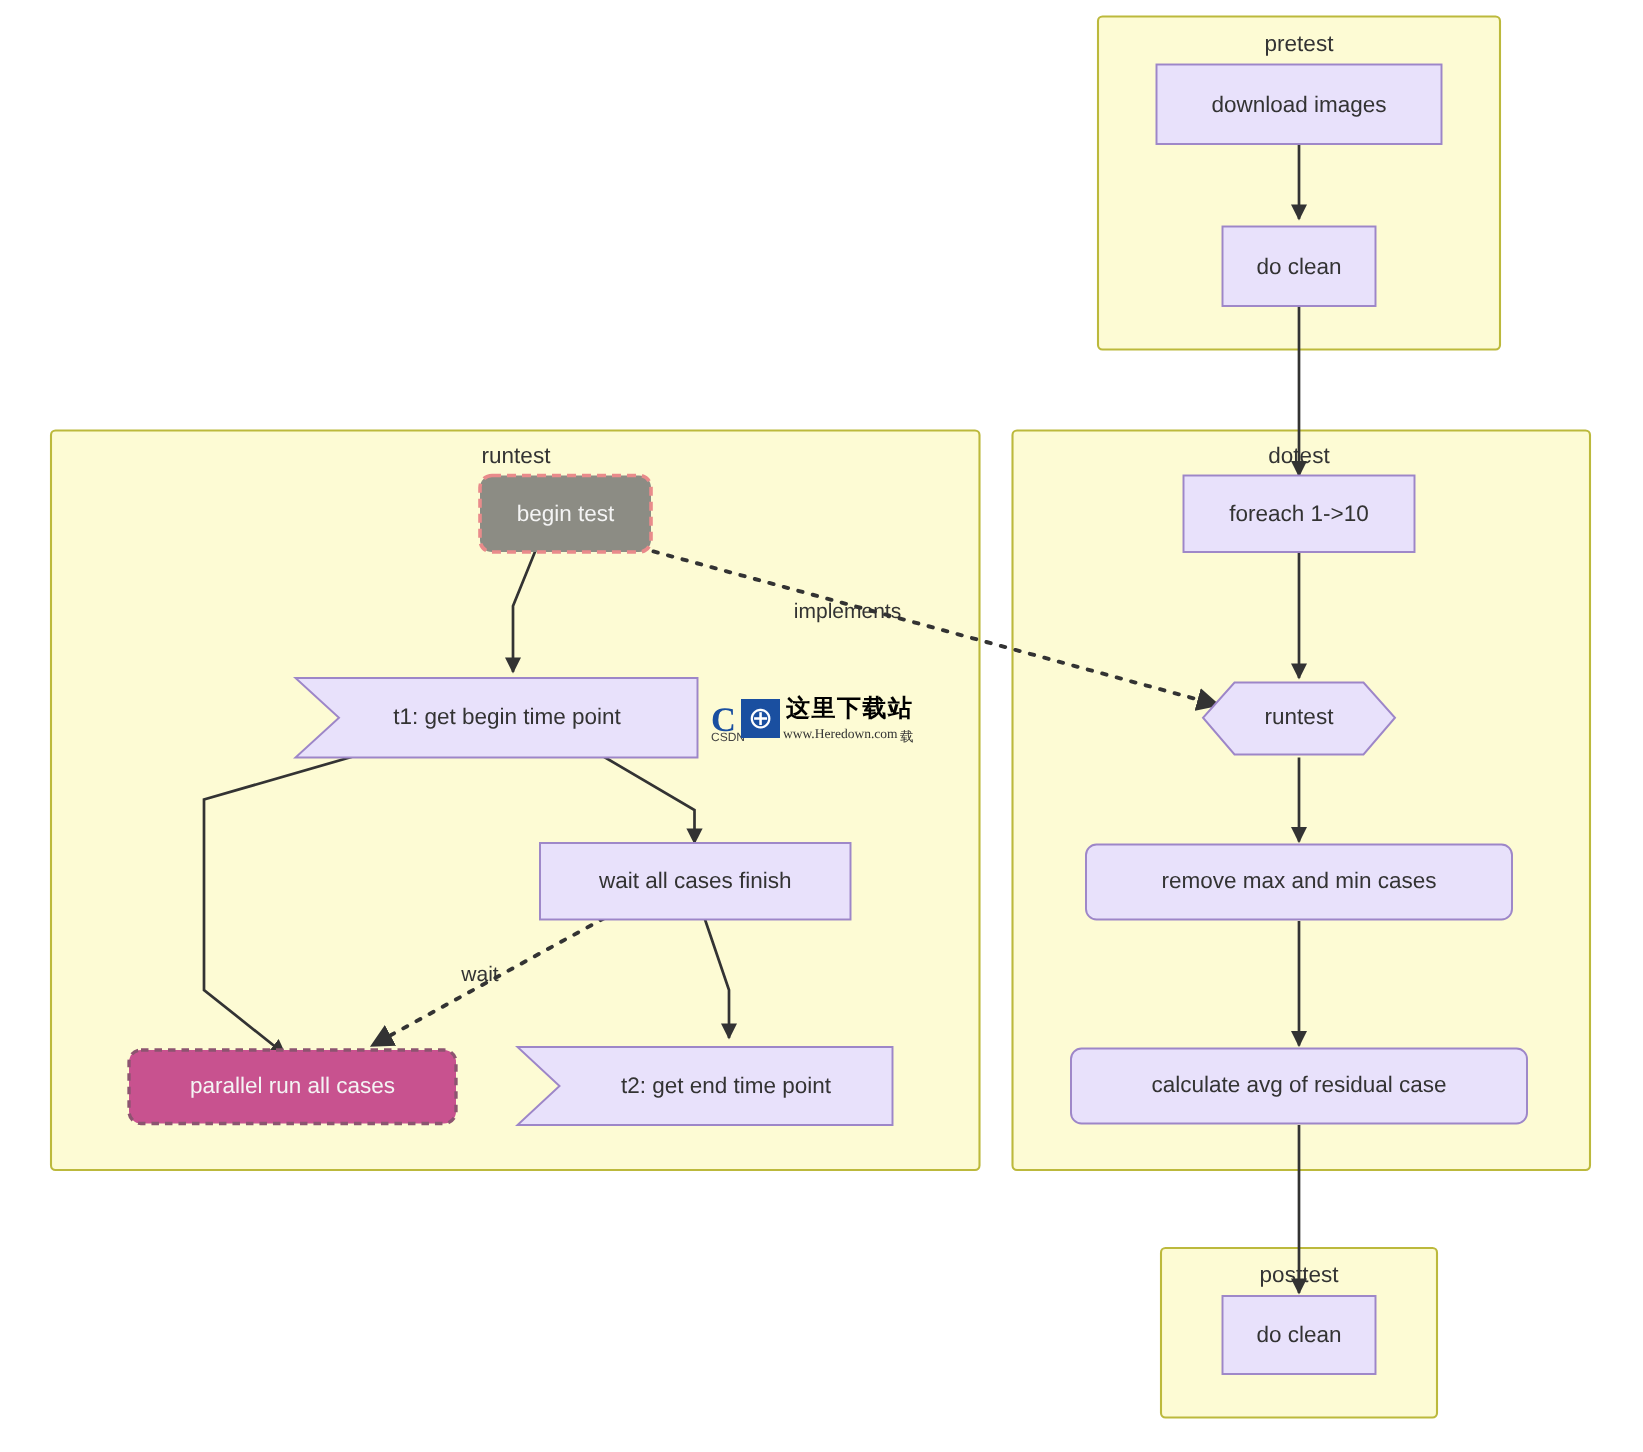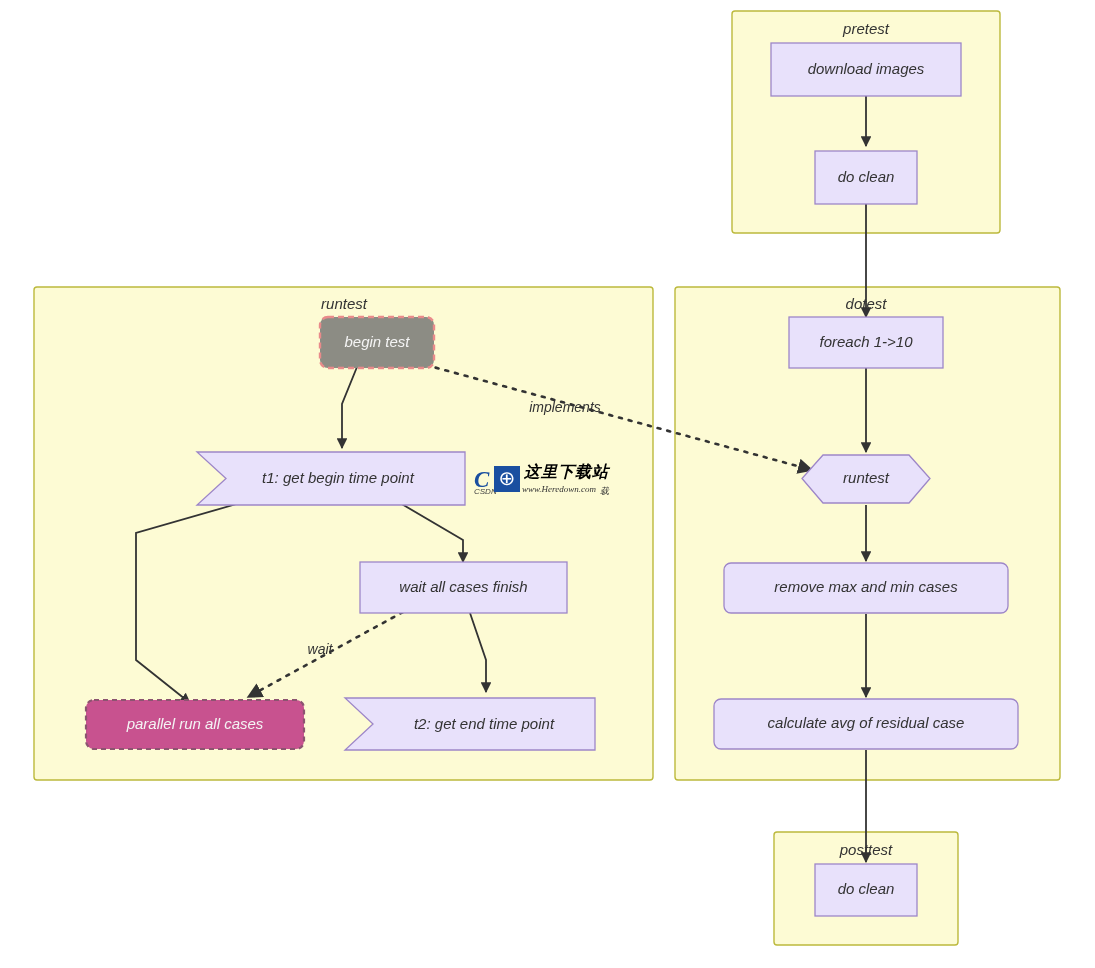--- a/index.html
+++ b/index.html
@@ -12,21 +12,20 @@
     font-family: "Liberation Sans", sans-serif;
     width: 1095px;
     height: 968px;
     overflow: hidden;
   }
   #diagram-root {
     position: relative;
     width: 1095px;
     height: 968px;
     background: #ffffff;
-    font-style: italic;
   }
   svg.layer {
     position: absolute;
     top: 0;
     left: 0;
     width: 1095px;
     height: 968px;
     overflow: visible;
   }
   .node-label {

